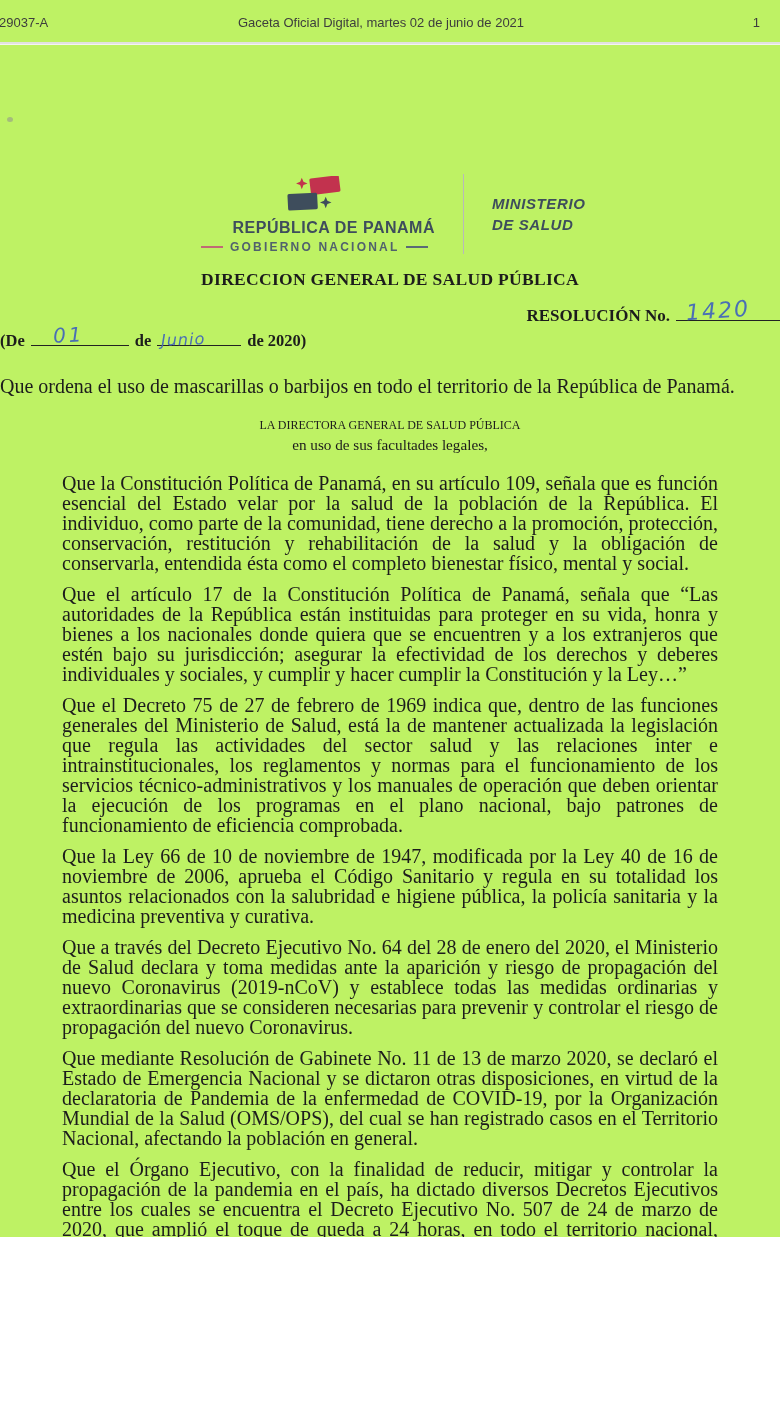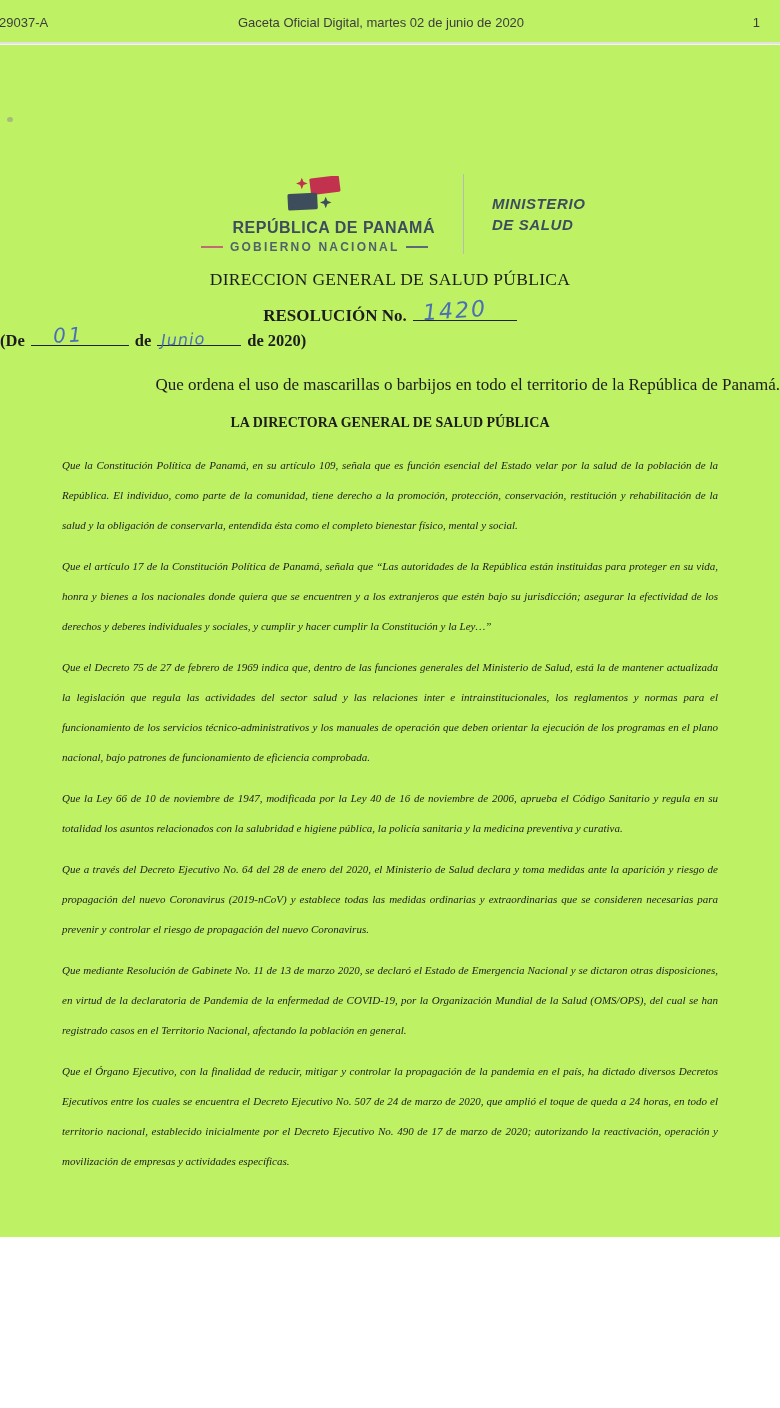--- a/index.html
+++ b/index.html
@@ -44,56 +44,56 @@
   .gov-dash.l { background:#c06a75; }
   .gov-dash.r { background:#5a6a76; }
   .divider-v { width:1px; background:#b9b9b9; margin:0 28px; }
   .logo-right { align-self:center;font-style:italic; }
   .ministry {
     font-family:"Liberation Sans", sans-serif; font-weight:bold; font-size:15px;
     color:#3e4d5c; letter-spacing:.6px; line-height:1.4;
   }
   
   .dept-title {
-    margin-top:15px; text-align:center; font-weight:normal; font-size:17.5px;
+    margin-top:15px; text-align:center; font-weight:bold; font-size:17.5px;
     letter-spacing:.3px;
   }
-  .res-line1 { margin-top:14px; text-align:center; font-weight:bold; font-size:17px; }
+  .res-line1 { margin-top:14px; text-align:right; font-weight:bold; font-size:17px; }
   .res-line2 { margin-top:3px;  text-align:left; font-weight:bold; font-size:16.5px; }
   .hw-slot {
     display:inline-block; position:relative; border-bottom:1.6px solid #222;
     height:17px; vertical-align:baseline;
   }
   .slot-number { width:104px; margin-left:6px; }
   .slot-day    { width:98px;  margin:0 6px; }
   .slot-month  { width:84px;  margin:0 6px; }
   .hw {
     position:absolute; font-family:"DejaVu Sans", sans-serif; font-style:italic;
     color:#4a6fb5; white-space:nowrap; font-weight:500;
   }
   .hw-number { left:10px; bottom:-3px; font-size:22px; letter-spacing:2px; transform:rotate(-4deg); }
   .hw-day    { left:22px; bottom:-2px; font-size:20px; letter-spacing:3px; transform:rotate(-3deg); }
   .hw-month  { left:4px;  bottom:-4px; font-size:16px; letter-spacing:1px; transform:rotate(-2deg); }
   
-  .subject   { margin-top:24px; text-align:right; font-size:17px; }
-  .authority { margin-top:20px; text-align:center; font-weight:bold; font-size:14px; }
+  .subject   { margin-top:24px; text-align:left; font-size:20px; }
+  .authority { margin-top:20px; text-align:center; font-weight:normal; font-size:12px; }
   .authority-sub { margin-top:3px; text-align:center; font-size:15.2px; }
   .considerando  { margin-top:19px; text-align:center; font-weight:bold; font-size:16.5px; letter-spacing:.4px; }
   
-  .body-text { margin:19px 62px 0 62px; font-size:11px; line-height:30px;font-style:italic; }
+  .body-text { margin:19px 62px 0 62px; font-size:20px; line-height:20px; }
   .body-text p { text-align:justify; margin:0 0 11px 0; }
 </style>
 </head>
 <body>
 
 <div class="page">
 
   <div class="gz-header">
     <span class="left">29037-A</span>
-    <span class="center">Gaceta Oficial Digital, martes 02 de junio de 2020</span>
+    <span class="center">Gaceta Oficial Digital, martes 02 de junio de 2021</span>
     <span class="right">1</span>
   </div>
   <div class="rule"></div>
 
   <div class="artifact"></div>
 
   <div class="logo-row">
     <div class="logo-left">
       <svg class="flag-svg" width="66" height="38" viewBox="0 0 80 46">
         <polygon points="24,2 26,7 31,9 26,11 24,16 22,11 17,9 22,7" fill="#c2324e"></polygon>
@@ -123,20 +123,21 @@
     <span>RESOLUCIÓN No.</span><span class="hw-slot slot-number"><span class="hw hw-number">1420</span></span>
   </div>
 
   <div class="res-line2">
     <span>(De</span><span class="hw-slot slot-day"><span class="hw hw-day">01</span></span><span>de</span><span class="hw-slot slot-month"><span class="hw hw-month">Junio</span></span><span>de 2020)</span>
   </div>
 
   <div class="subject">Que ordena el uso de mascarillas o barbijos en todo el territorio de la República de Panamá.</div>
 
   <div class="authority">LA DIRECTORA GENERAL DE SALUD PÚBLICA</div>
+  <div class="authority-sub">en uso de sus facultades legales,</div>
 
 
   <div class="body-text">
     <p>Que la Constitución Política de Panamá, en su artículo 109, señala que es función esencial del Estado velar por la salud de la población de la República. El individuo, como parte de la comunidad, tiene derecho a la promoción, protección, conservación, restitución y rehabilitación de la salud y la obligación de conservarla, entendida ésta como el completo bienestar físico, mental y social.</p>
     <p>Que el artículo 17 de la Constitución Política de Panamá, señala que “Las autoridades de la República están instituidas para proteger en su vida, honra y bienes a los nacionales donde quiera que se encuentren y a los extranjeros que estén bajo su jurisdicción; asegurar la efectividad de los derechos y deberes individuales y sociales, y cumplir y hacer cumplir la Constitución y la Ley…”</p>
     <p>Que el Decreto 75 de 27 de febrero de 1969 indica que, dentro de las funciones generales del Ministerio de Salud, está la de mantener actualizada la legislación que regula las actividades del sector salud y las relaciones inter e intrainstitucionales, los reglamentos y normas para el funcionamiento de los servicios técnico-administrativos y los manuales de operación que deben orientar la ejecución de los programas en el plano nacional, bajo patrones de funcionamiento de eficiencia comprobada.</p>
     <p>Que la Ley 66 de 10 de noviembre de 1947, modificada por la Ley 40 de 16 de noviembre de 2006, aprueba el Código Sanitario y regula en su totalidad los asuntos relacionados con la salubridad e higiene pública, la policía sanitaria y la medicina preventiva y curativa.</p>
     <p>Que a través del Decreto Ejecutivo No. 64 del 28 de enero del 2020, el Ministerio de Salud declara y toma medidas ante la aparición y riesgo de propagación del nuevo Coronavirus (2019-nCoV) y establece todas las medidas ordinarias y extraordinarias que se consideren necesarias para prevenir y controlar el riesgo de propagación del nuevo Coronavirus.</p>
     <p>Que mediante Resolución de Gabinete No. 11 de 13 de marzo 2020, se declaró el Estado de Emergencia Nacional y se dictaron otras disposiciones, en virtud de la declaratoria de Pandemia de la enfermedad de COVID-19, por la Organización Mundial de la Salud (OMS/OPS), del cual se han registrado casos en el Territorio Nacional, afectando la población en general.</p>
     <p>Que el Órgano Ejecutivo, con la finalidad de reducir, mitigar y controlar la propagación de la pandemia en el país, ha dictado diversos Decretos Ejecutivos entre los cuales se encuentra el Decreto Ejecutivo No. 507 de 24 de marzo de 2020, que amplió el toque de queda a 24 horas, en todo el territorio nacional, establecido inicialmente por el Decreto Ejecutivo No. 490 de 17 de marzo de 2020; autorizando la reactivación, operación y movilización de empresas y actividades específicas.</p>

